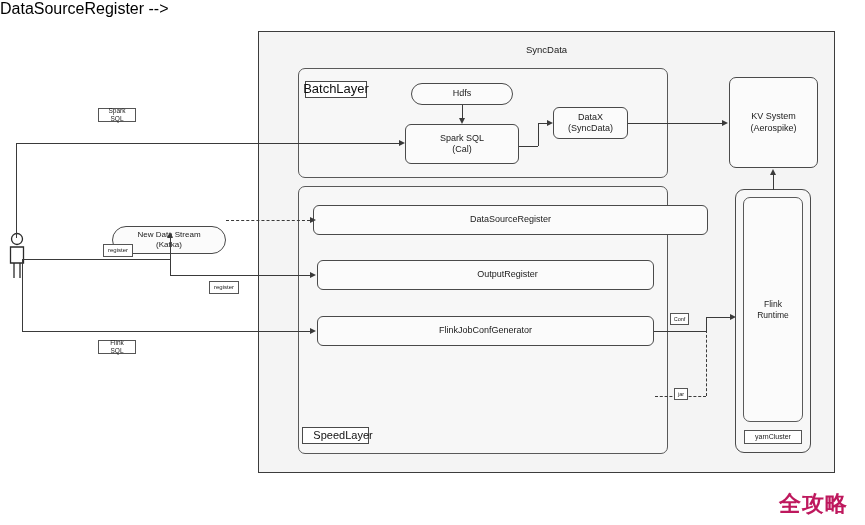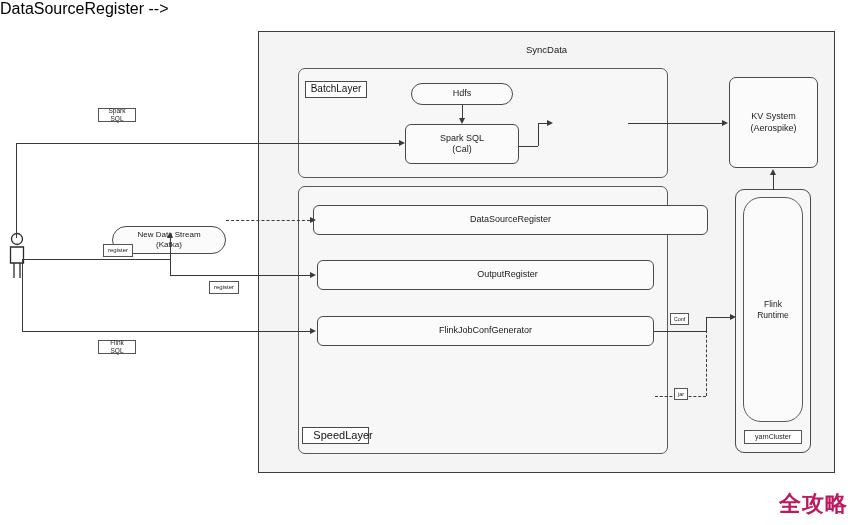--- a/index.html
+++ b/index.html
@@ -88,21 +88,21 @@
     padding: 1px 4px;
     color: #222;
   }
   .runtime-outer {
     border: 1.1px solid #4a4a4a;
     border-radius: 9px;
     background: #f7f7f7;
   }
   .runtime-inner {
     border: 1.1px solid #5a5a5a;
-    border-radius: 18px;
+    border-radius: 7px;
     background: #fbfbfb;
     font-size: 8.5px;
   }
   
   .ln {
     position: absolute;
     background: #3a3a3a;
   }
   .lnh { height: 1px; }
   .lnv { width: 1px; }
@@ -151,27 +151,29 @@
 
 <div id="canvas">
 
   
   <div class="node platform" style="left:258px; top:31px; width:577px; height:442px;">
     <span>SyncData</span>
   </div>
 
   
   <div class="node layer-box" style="left:298px; top:68px; width:370px; height:110px;"></div>
-  <div class="node tag" style="left:305px; top:81px; width:62px; height:17px; font-size:10px;">BatchLayer</div>
+  <div class="node tag" style="left:305px; top:81px; width:62px; height:17px; font-size:13px;">BatchLayer</div>
 
   <div class="node pill" style="left:411px; top:83px; width:102px; height:22px;">Hdfs</div>
 
   <div class="node proc-box" style="left:405px; top:124px; width:114px; height:40px;">Spark SQL
 (Cal)</div>
 
+  <div class="node proc-box" style="left:553px; top:107px; width:75px; height:32px;">DataX
+(SyncData)</div>
 
   
   <div class="ln lnv" style="left:462px; top:105px; height:13px;"></div>
   <div class="arrow arrow-d" style="left:458.5px; top:118px;"></div>
 
   
   <div class="ln lnh" style="left:519px; top:146px; width:19px;"></div>
   <div class="ln lnv" style="left:538px; top:123px; height:23px;"></div>
   <div class="ln lnh" style="left:538px; top:123px; width:9px;"></div>
   <div class="arrow arrow-r" style="left:547px; top:119.5px;"></div>

